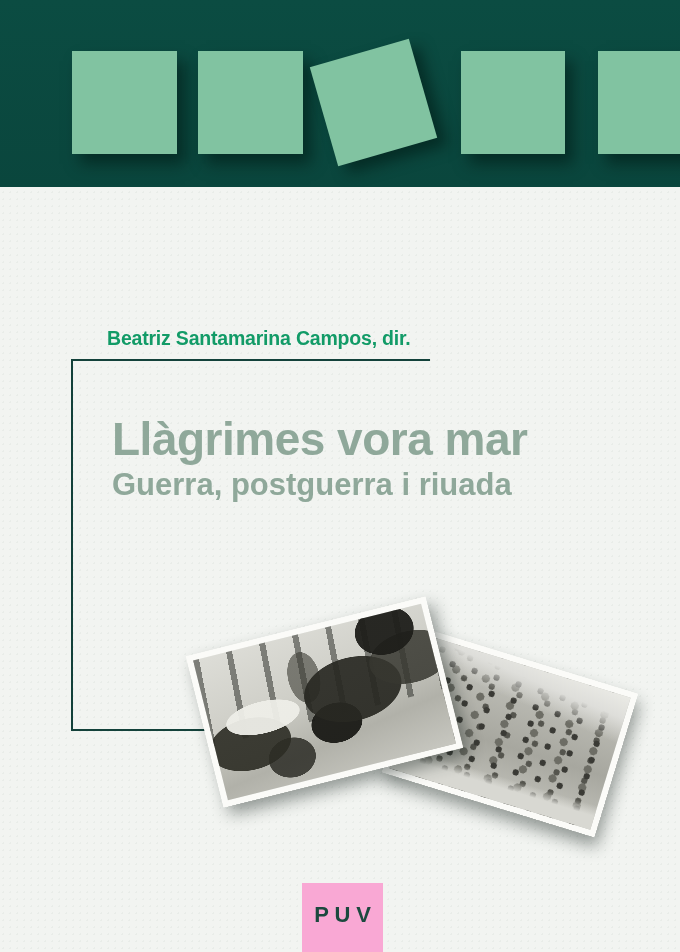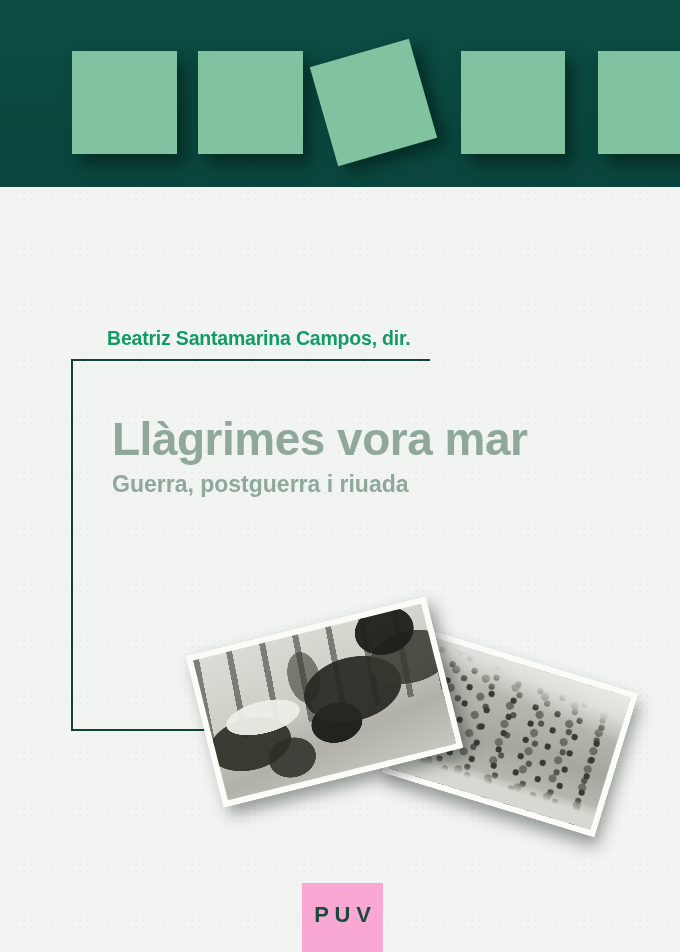--- a/index.html
+++ b/index.html
@@ -38,21 +38,21 @@
     z-index:1;
   }
   
   .title{
     position:absolute;left:112px;top:412px;
     font-size:46px;font-weight:bold;letter-spacing:-0.5px;
     color:#8fa89a;white-space:nowrap;z-index:2;
   }
   .subtitle{
     position:absolute;left:112px;top:466px;
-    font-size:23px;font-weight:bold;line-height:37px;
+    font-size:31px;font-weight:bold;line-height:37px;
     color:#8fa89a;white-space:nowrap;z-index:2;
   }
   
   .photo{
     position:absolute;box-sizing:border-box;
     border:6px solid #fbfbf8;
     box-shadow:5px 9px 16px rgba(30,42,37,0.45);
   }
   .photo-flood{
     left:201px;top:624px;width:247px;height:156px;

